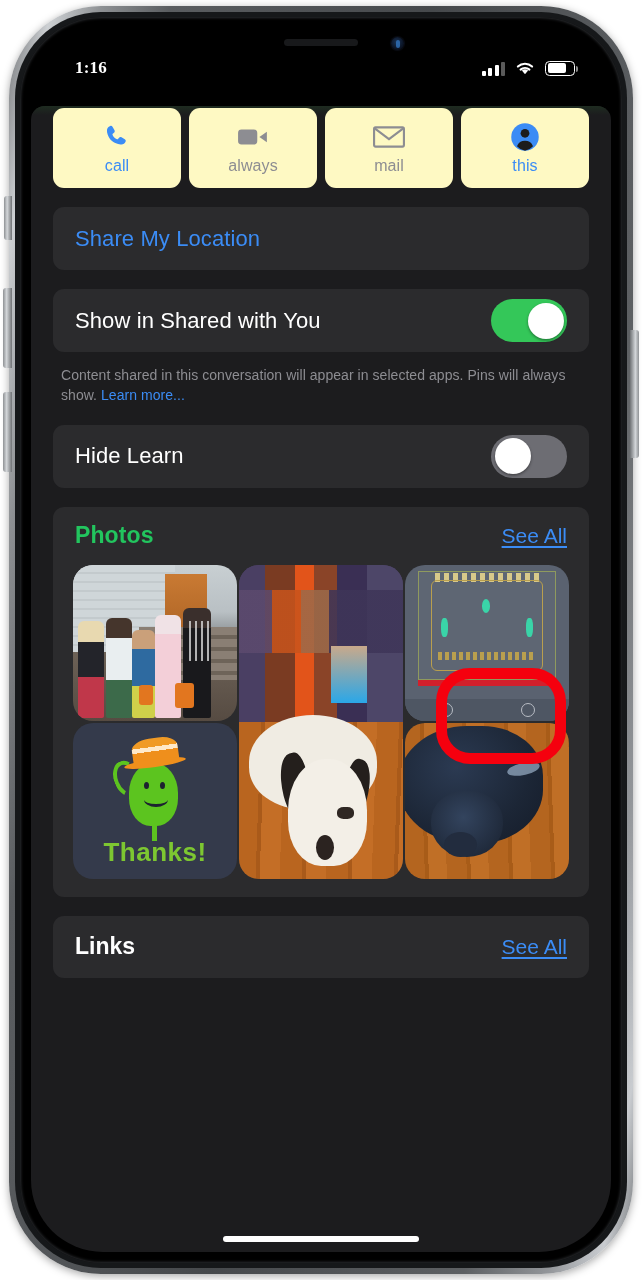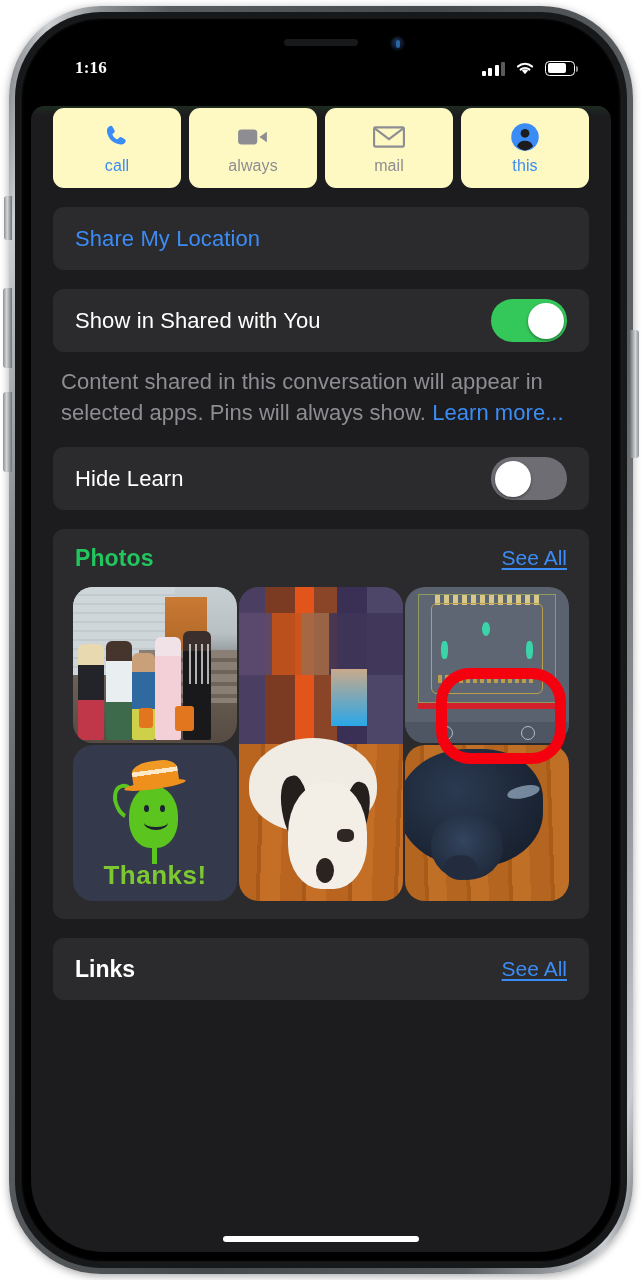--- a/index.html
+++ b/index.html
@@ -136,21 +136,21 @@
            position:relative; transition:none; }
   .toggle .knob{ position:absolute; top:3.5px; width:36px; height:36px;
            border-radius:50%; background:#fff; box-shadow:0 1.5px 3px rgba(0,0,0,.4); }
   .toggle.on { background:#34c759; }
   .toggle.on .knob { left:36.5px; }
   .toggle.off{ background:#6d6d73; }
   .toggle.off .knob{ left:3.5px; }
 
   
   .footnote{
-    color:#8d8d92; font-size:22px; line-height:1.42; padding:14px 6px 0 8px;
+    color:#8d8d92; font-size:14px; line-height:1.42; padding:14px 6px 0 8px;
     letter-spacing:.05px;
   }
   .footnote a{ color:#3b8cf5; text-decoration:none; }
 
   
   .media-card{ background:#2b2b2d; border-radius:11px; margin-top:19px;
                padding:0 0 18px 0; overflow:hidden; }
   .media-head{ height:58px; display:flex; align-items:center;
                justify-content:space-between; padding:0 22px; }
   .media-title{ color:#22c55e; font-size:23px; font-weight:700; letter-spacing:.1px; }

